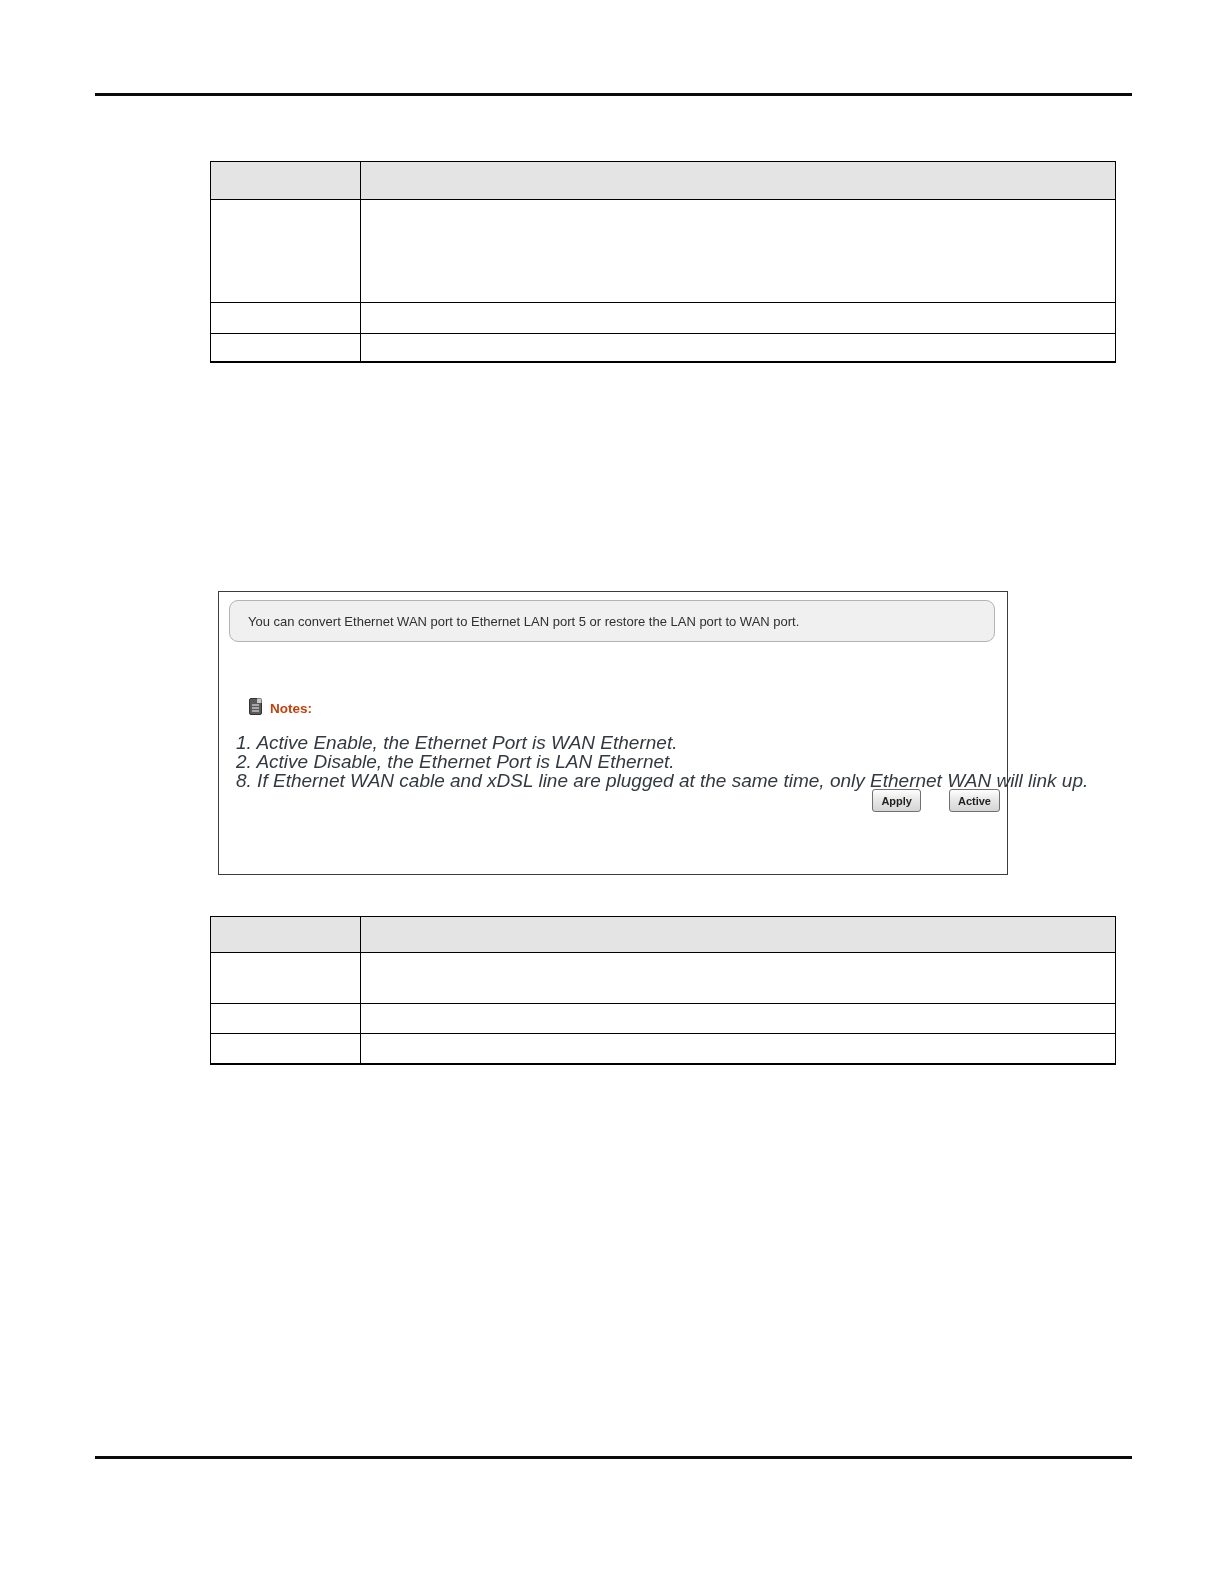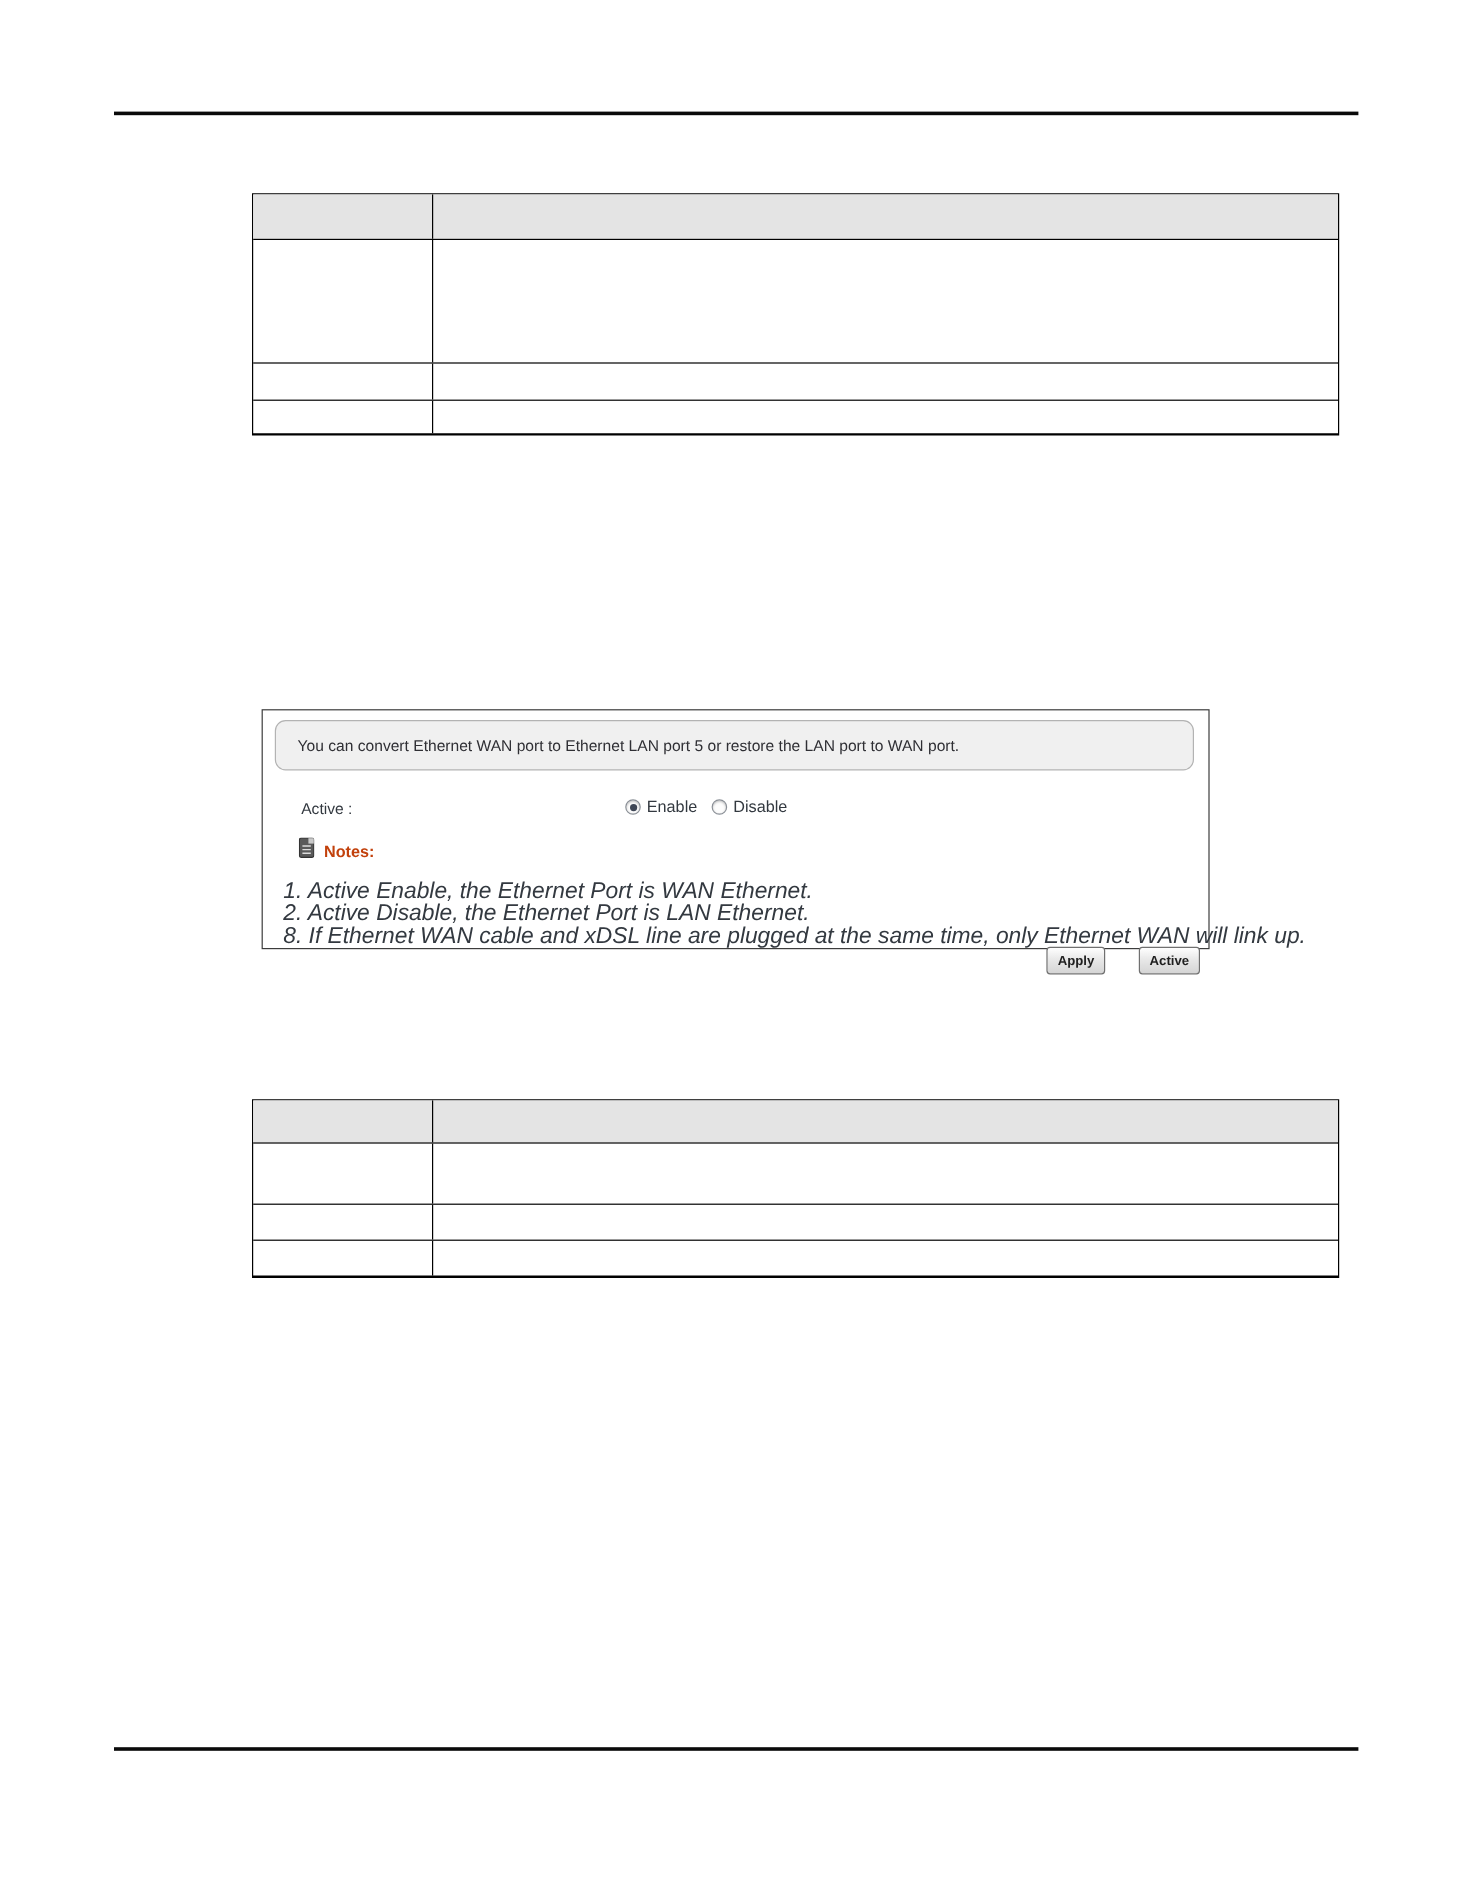--- a/index.html
+++ b/index.html
@@ -28,21 +28,21 @@
   #table-top .row-2 { height:31px; }
   #table-top .row-3 { height:28px; }
   #table-bottom { top:916px; }
   #table-bottom .hdr   { height:35px; }
   #table-bottom .row-1 { height:51px; }
   #table-bottom .row-2 { height:30px; }
   #table-bottom .row-3 { height:30px; }
 
   
   .ui-box {
-    position:absolute; left:218px; top:591px; width:790px; height:200px;
+    position:absolute; left:218px; top:591px; width:790px; height:284px;
     border:1.5px solid #3c3c3c; background:#ffffff;
     font-family:"Liberation Sans", sans-serif; color:#333940;
   }
   .info-banner {
     position:absolute; left:10px; top:8px; width:766px; height:42px;
     background:#f0f0f0; border:1px solid #b3b3b3; border-radius:9px;
     display:flex; align-items:center; padding-left:18px;
     font-size:13px; color:#2f2f34;
   }
   .active-row { position:absolute; left:0; top:73px; width:100%; height:18px; }
@@ -95,31 +95,20 @@
     <div class="cell-r"></div>
   </div>
 </div>
 
 <div class="ui-box">
 
   <div class="info-banner">
     <span>You can convert Ethernet WAN port to Ethernet LAN port 5 or restore the LAN port to WAN port.</span>
   </div>
 
-  <div class="active-row">
-    <span class="active-label">Active :</span>
-    <span class="radio-group">
-      <span class="radio">
-          <span class="dot"></span>
-        </span>
-      <span class="radio-text">Enable</span>
-      <span class="radio"></span>
-      <span class="radio-text">Disable</span>
-    </span>
-  </div>
 
   <div class="notes-row">
     <span class="note-icon">
       <svg width="13" height="17" viewBox="0 0 13 17">
         <rect x="0.5" y="0.5" width="12" height="16" rx="1.5" fill="#5a5a5a" stroke="#333333"></rect>
         <rect x="8" y="0.5" width="4.5" height="4.5" fill="#c9c9c9"></rect>
         <line x1="3" y1="7" x2="10" y2="7" stroke="#dcdcdc" stroke-width="1.2"></line>
         <line x1="3" y1="10" x2="10" y2="10" stroke="#dcdcdc" stroke-width="1.2"></line>
         <line x1="3" y1="13" x2="10" y2="13" stroke="#dcdcdc" stroke-width="1.2"></line>
       </svg>

